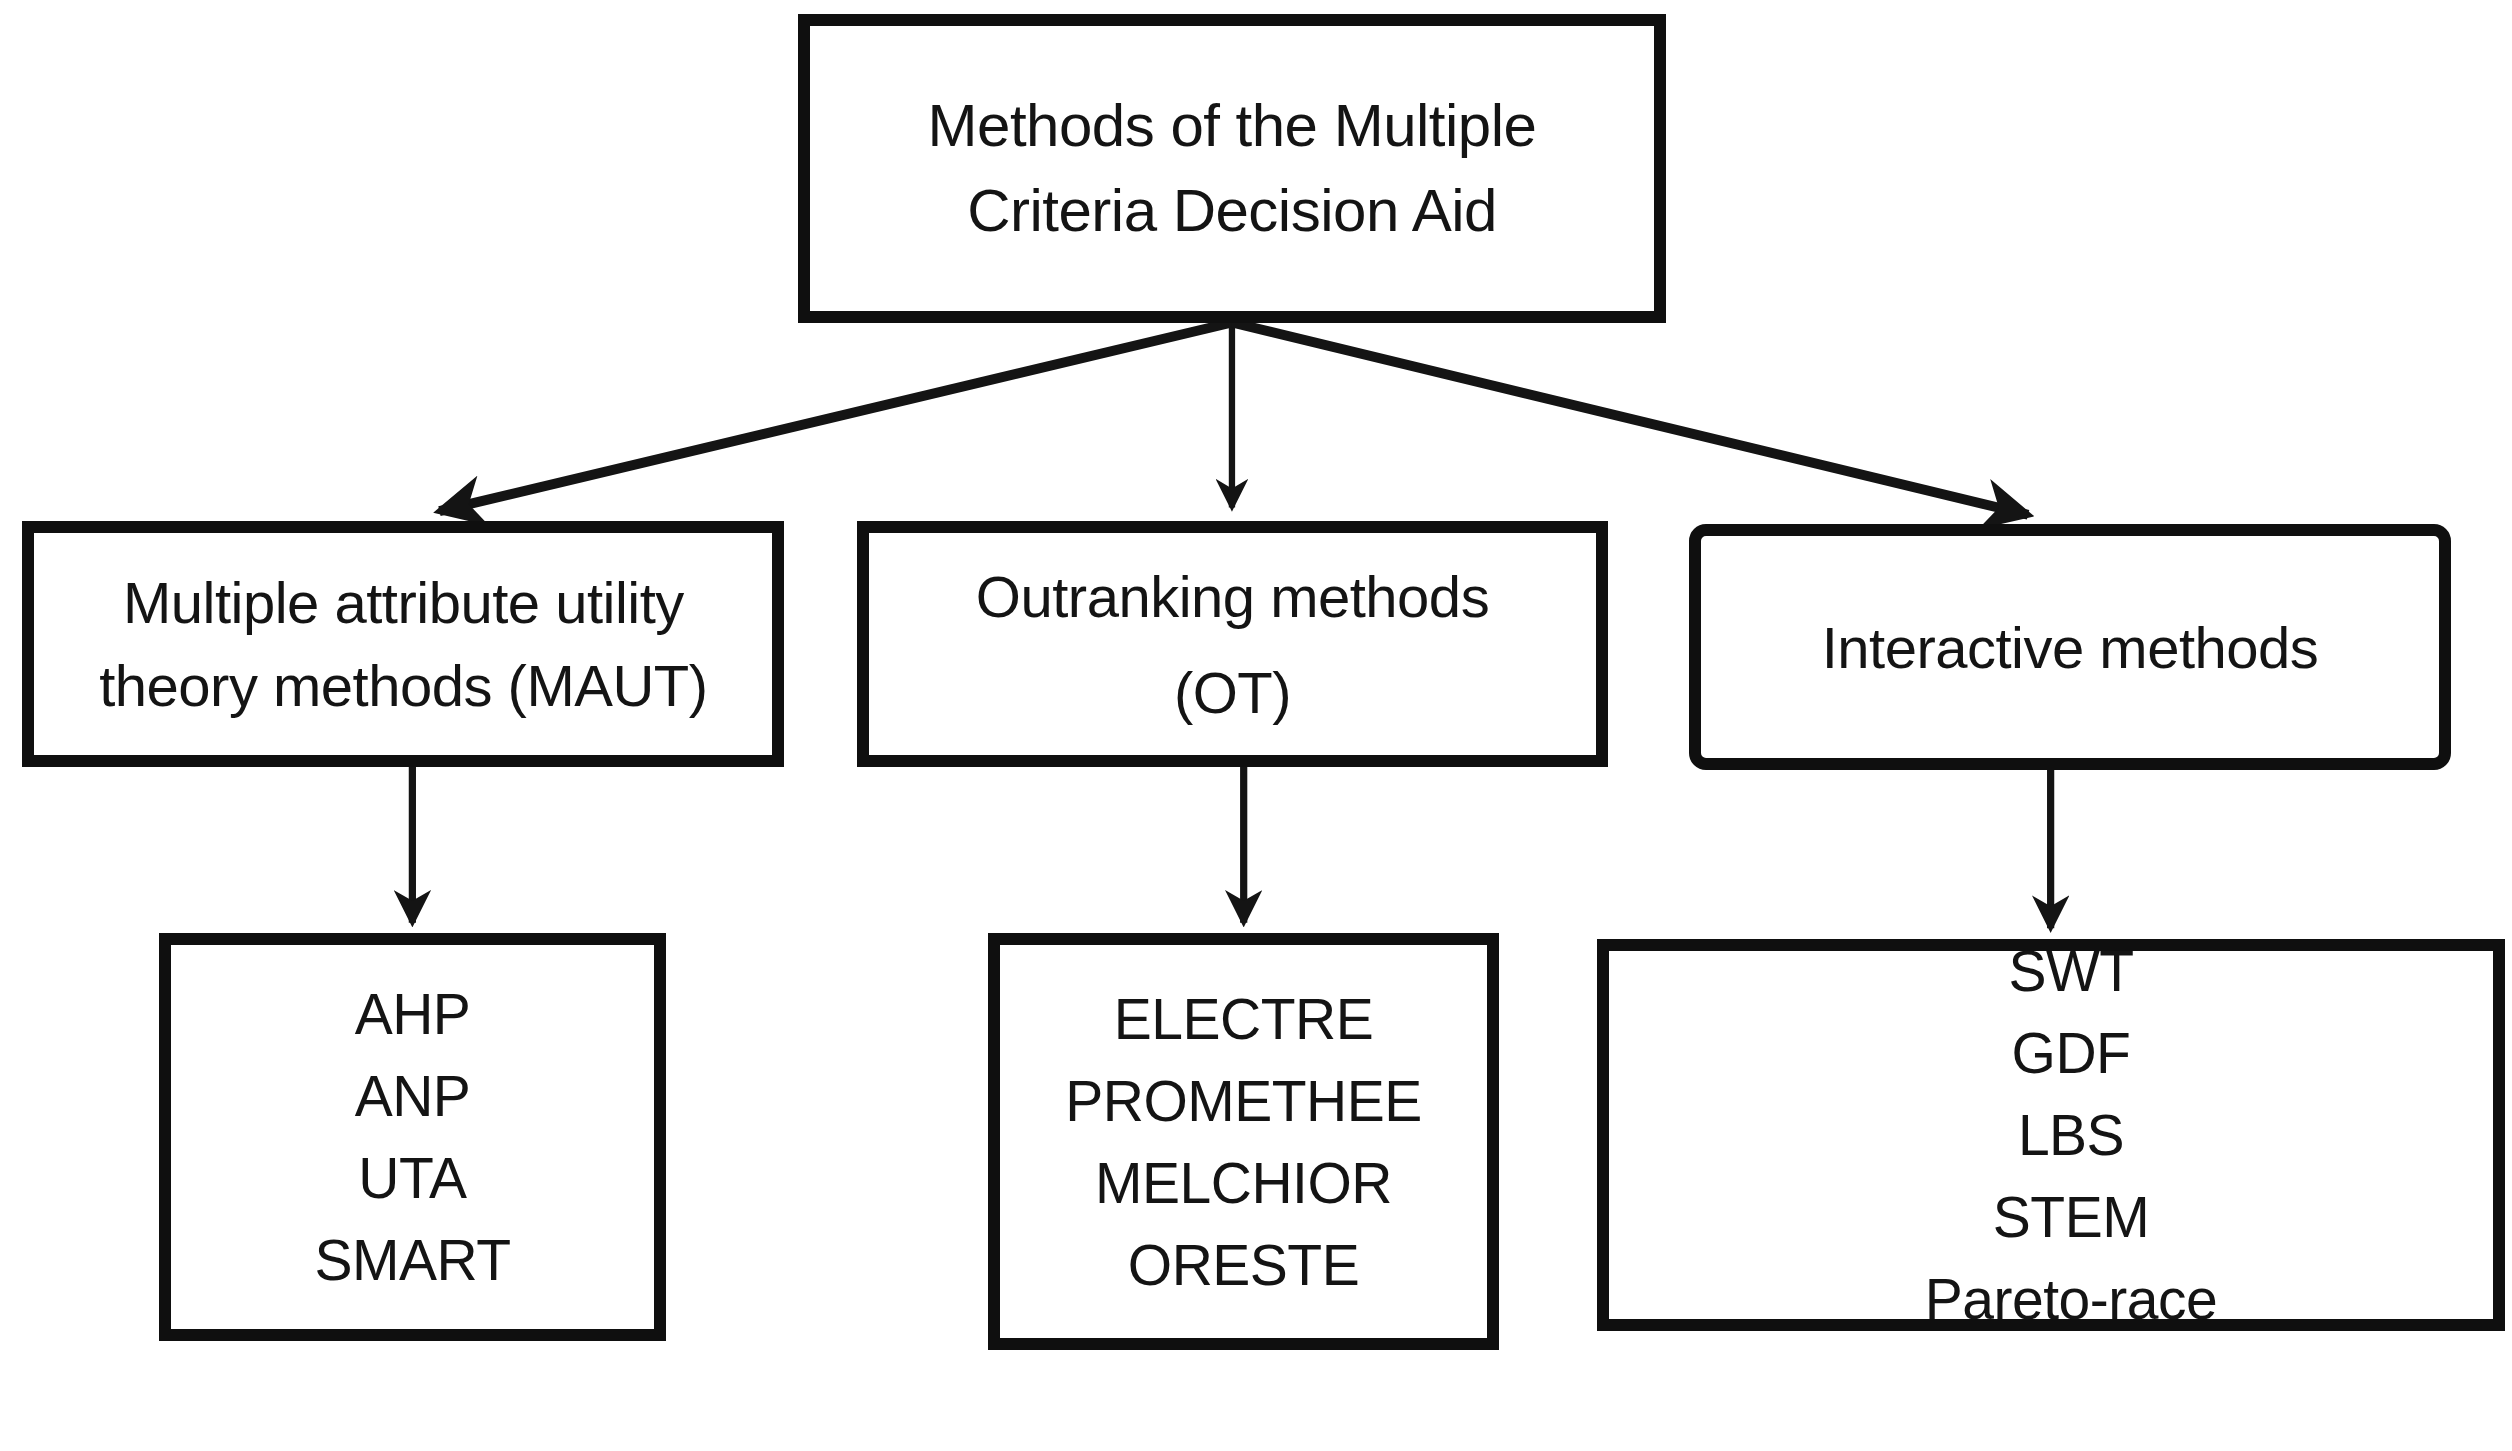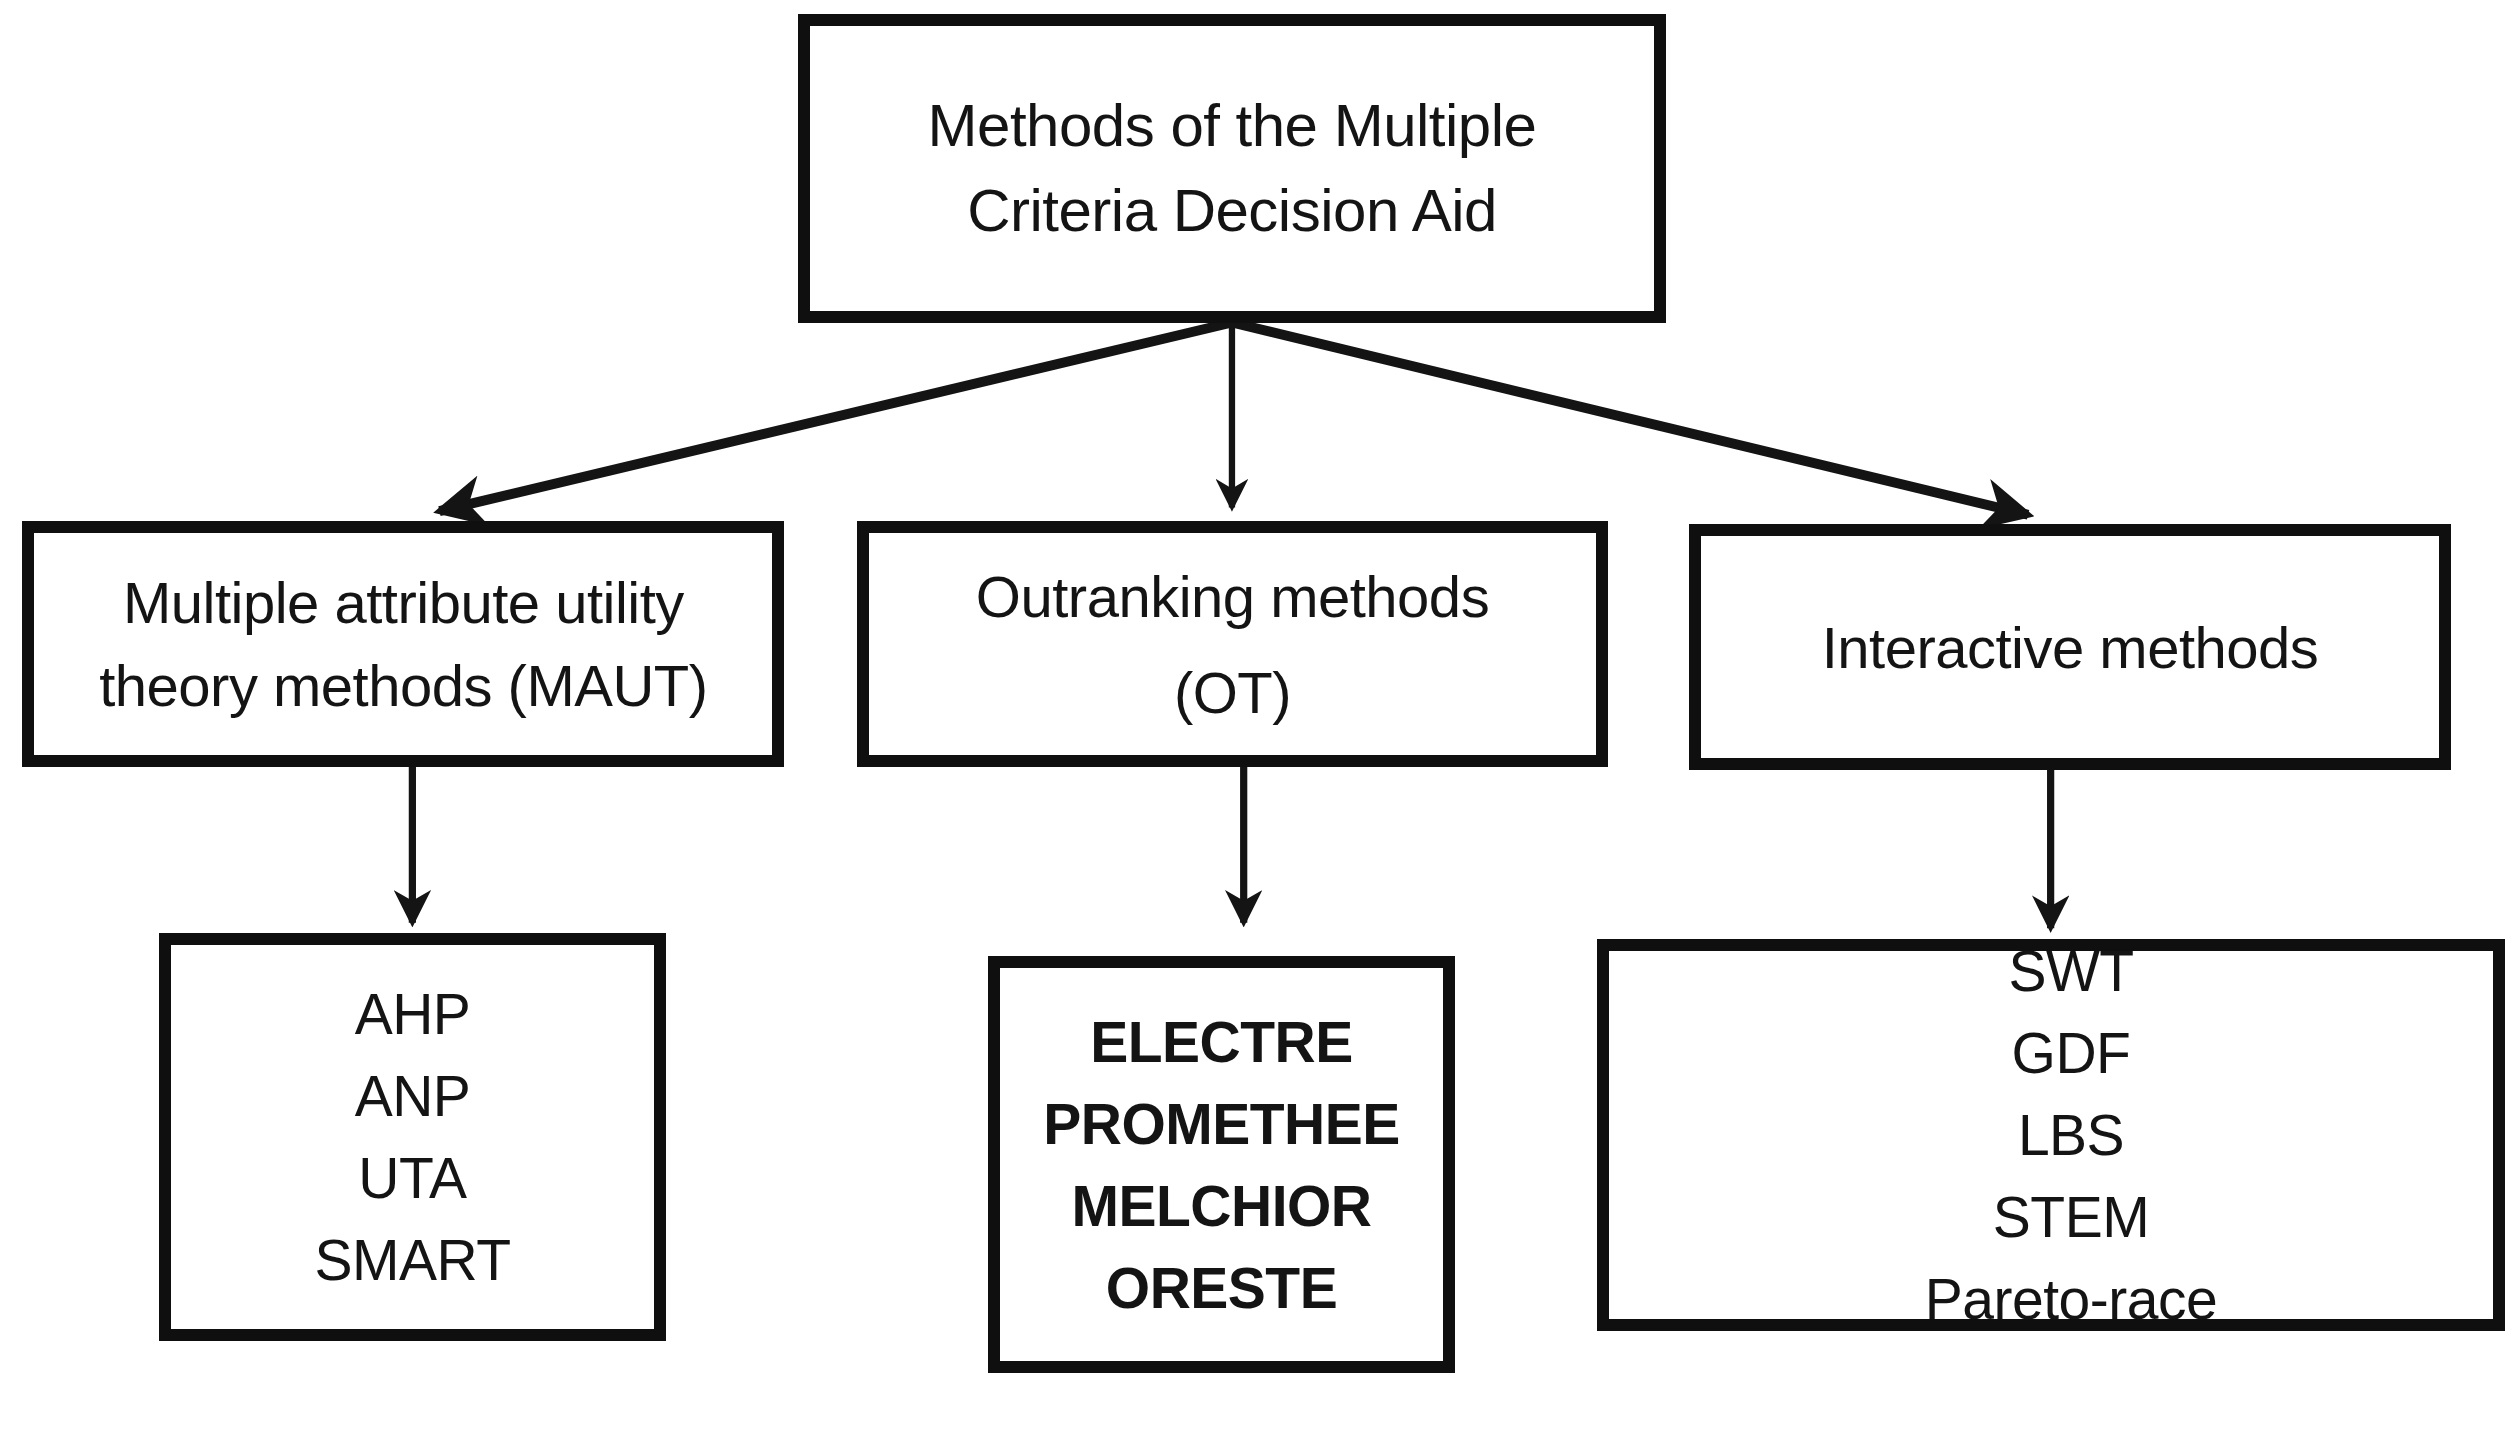--- a/index.html
+++ b/index.html
@@ -40,23 +40,23 @@
   }
   .node .method {
     font-size: 57px;
     line-height: 82px;
     white-space: nowrap;
   }
   
   #box-root        { left: 790px;  top: 13.5px;   width: 868px;  height: 309px; }
   #box-maut        { left: 14.4px;   top: 521px;  width: 762px;  height: 246px; }
   #box-outranking  { left: 849px;  top: 521px;  width: 751px;  height: 246px; gap: 13px; }
-  #box-interactive { left: 1681px; top: 524px;  width: 762px;  height: 246px; }
+  #box-interactive { left: 1681px; top: 524px;  width: 762px;  height: 246px; border-radius: 17px; }
   #box-maut-methods        { left: 151px;  top: 933px; width: 507px;  height: 408px; }
-  #box-outranking-methods  { left: 980px; top: 956px; width: 467px;  height: 417px; font-weight: bold; }
+  #box-outranking-methods  { left: 980px; top: 933px; width: 511px;  height: 417px; }
   #box-interactive-methods { left: 1589px; top: 939px; width: 908px; height: 392px; padding-left: 40px; }
   .connectors {
     position: absolute;
     left: 0; top: 0;
     width: 2512px;
     height: 1452px;
     pointer-events: none;
   }
 </style>
 </head>

